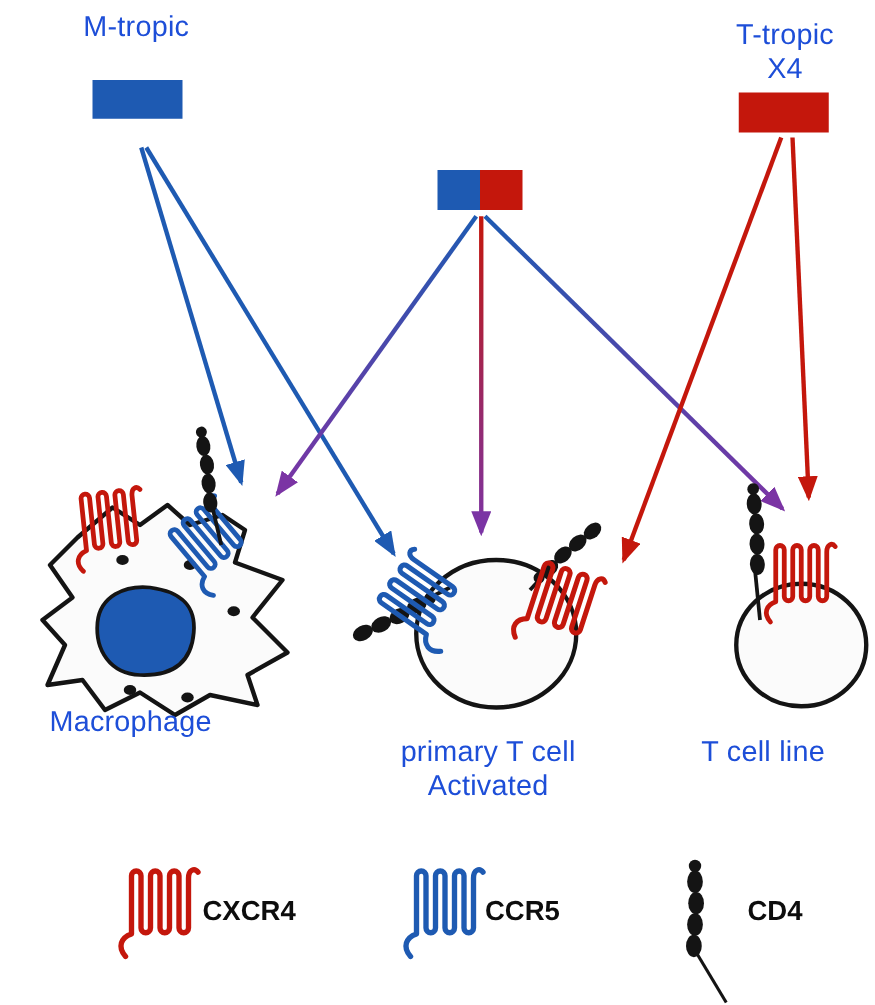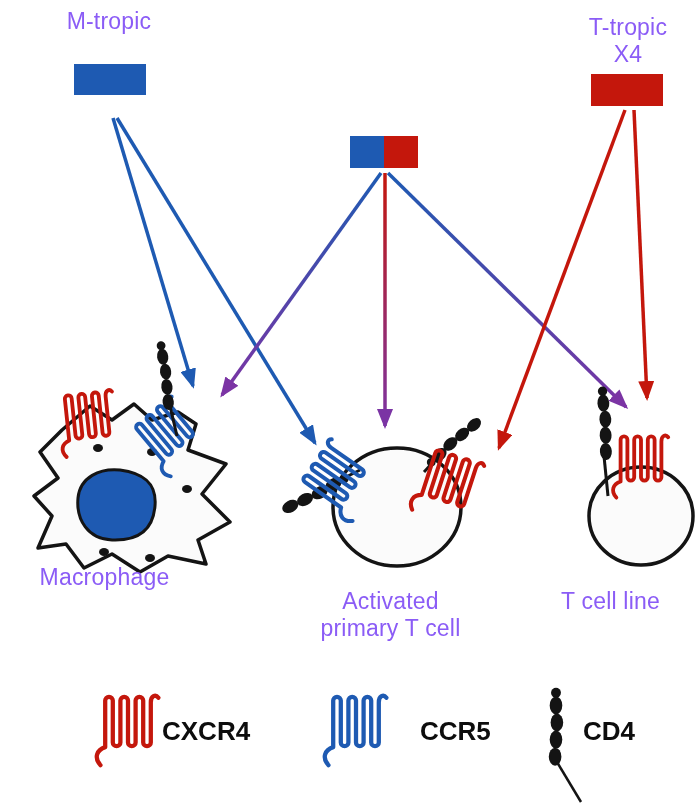--- a/index.html
+++ b/index.html
@@ -2,26 +2,26 @@
 <html><head>
 <meta charset="utf-8">
 <style>
   html,body{margin:0;padding:0;background:#ffffff;}
   .stage{
     position:relative;width:700px;height:804px;background:#ffffff;
     font-family:"Liberation Sans",sans-serif;overflow:hidden;
   }
   .stage svg{position:absolute;left:0;top:0;}
   .lbl{
-    position:absolute;text-align:center;color:#8b5cf6;
+    position:absolute;text-align:center;color:#1d4ed8;
     font-size:23px;line-height:1.18;letter-spacing:.2px;white-space:nowrap;
   }
   .lbl div{white-space:nowrap;}
   .legend-lbl{
-    position:absolute;color:#0d0d0d;font-size:26px;font-weight:700;white-space:nowrap;
+    position:absolute;color:#0d0d0d;font-size:22px;font-weight:700;white-space:nowrap;
   }
 </style>
 </head>
 <body>
 
 <div class="stage">
 
   <svg width="700" height="804" viewBox="0 0 700 804">
     <defs>
 
@@ -125,25 +125,25 @@
   <div class="lbl" style="left:546px;top:14px;width:164px;">
     <div>T-tropic</div>
     <div>X4</div>
   </div>
 
   <div class="lbl" style="left:2px;top:564px;width:205px;">
     <div>Macrophage</div>
   </div>
 
   <div class="lbl" style="left:288px;top:588px;width:205px;">
+    <div>primary T cell</div>
     <div>Activated</div>
-    <div>primary T cell</div>
   </div>
 
   <div class="lbl" style="left:518px;top:588px;width:185px;">
     <div>T cell line</div>
   </div>
 
   <div class="legend-lbl" style="left:162px;top:716px;">CXCR4</div>
-  <div class="legend-lbl" style="left:388px;top:716px;margin-left:32px;">CCR5</div>
-  <div class="legend-lbl" style="left:583px;top:716px;">CD4</div>
+  <div class="legend-lbl" style="left:388px;top:716px;">CCR5</div>
+  <div class="legend-lbl" style="left:598px;top:716px;">CD4</div>
 
 </div>
 
 </body></html>

